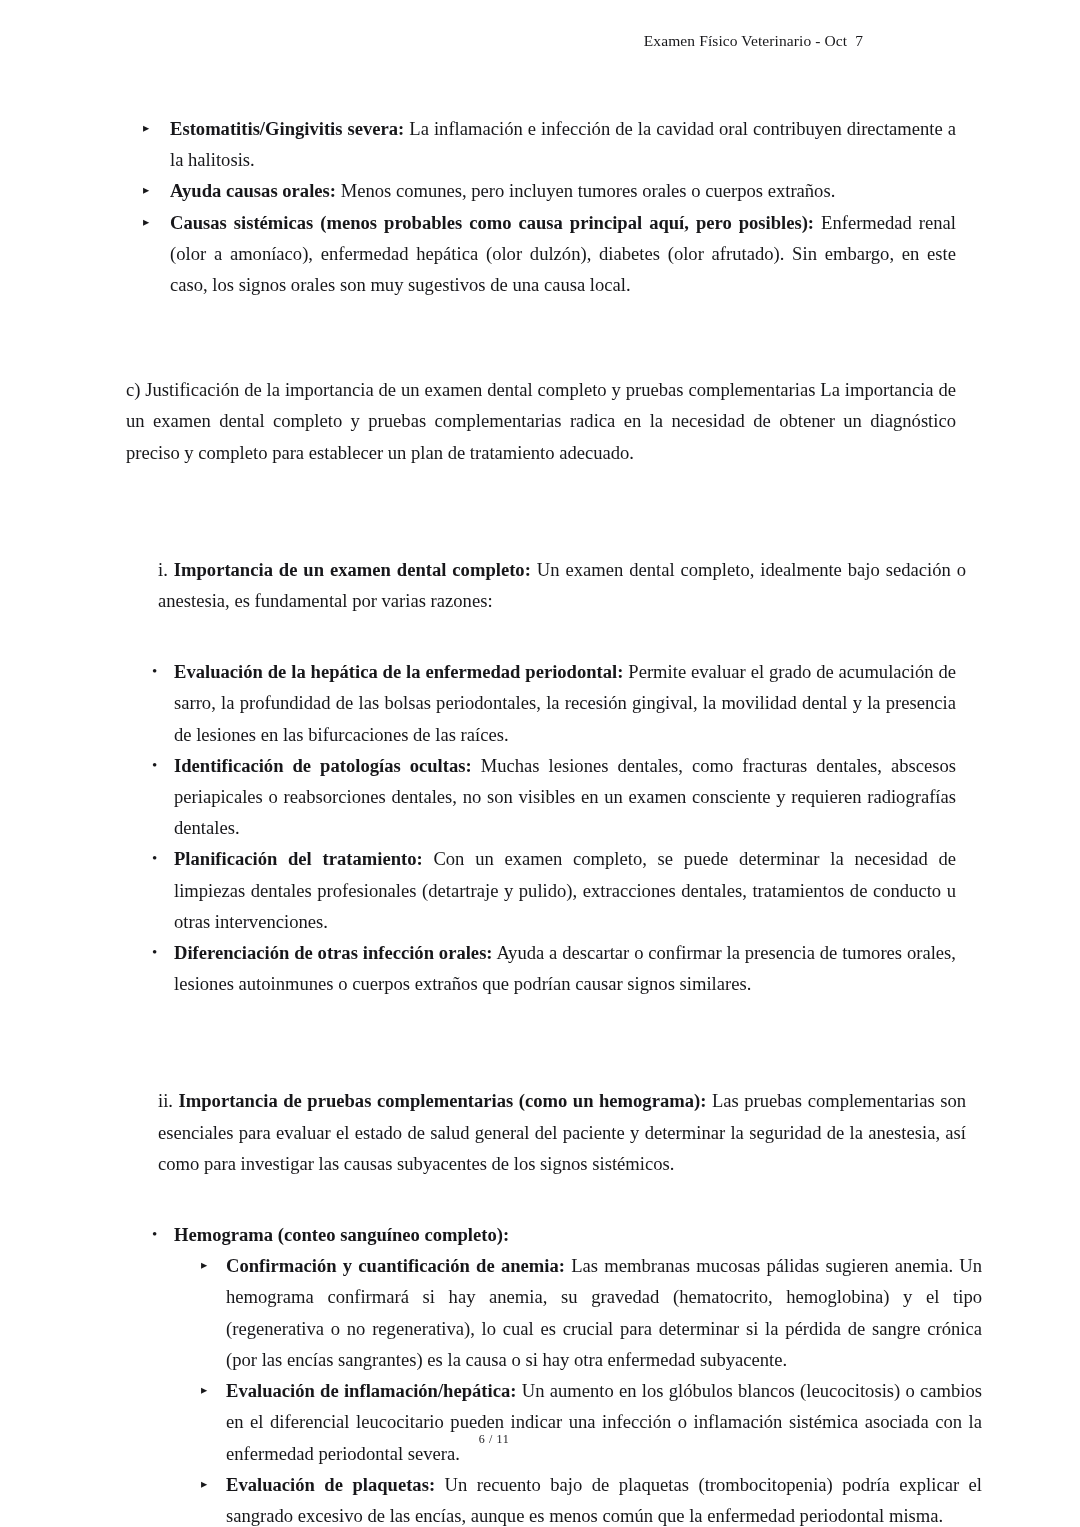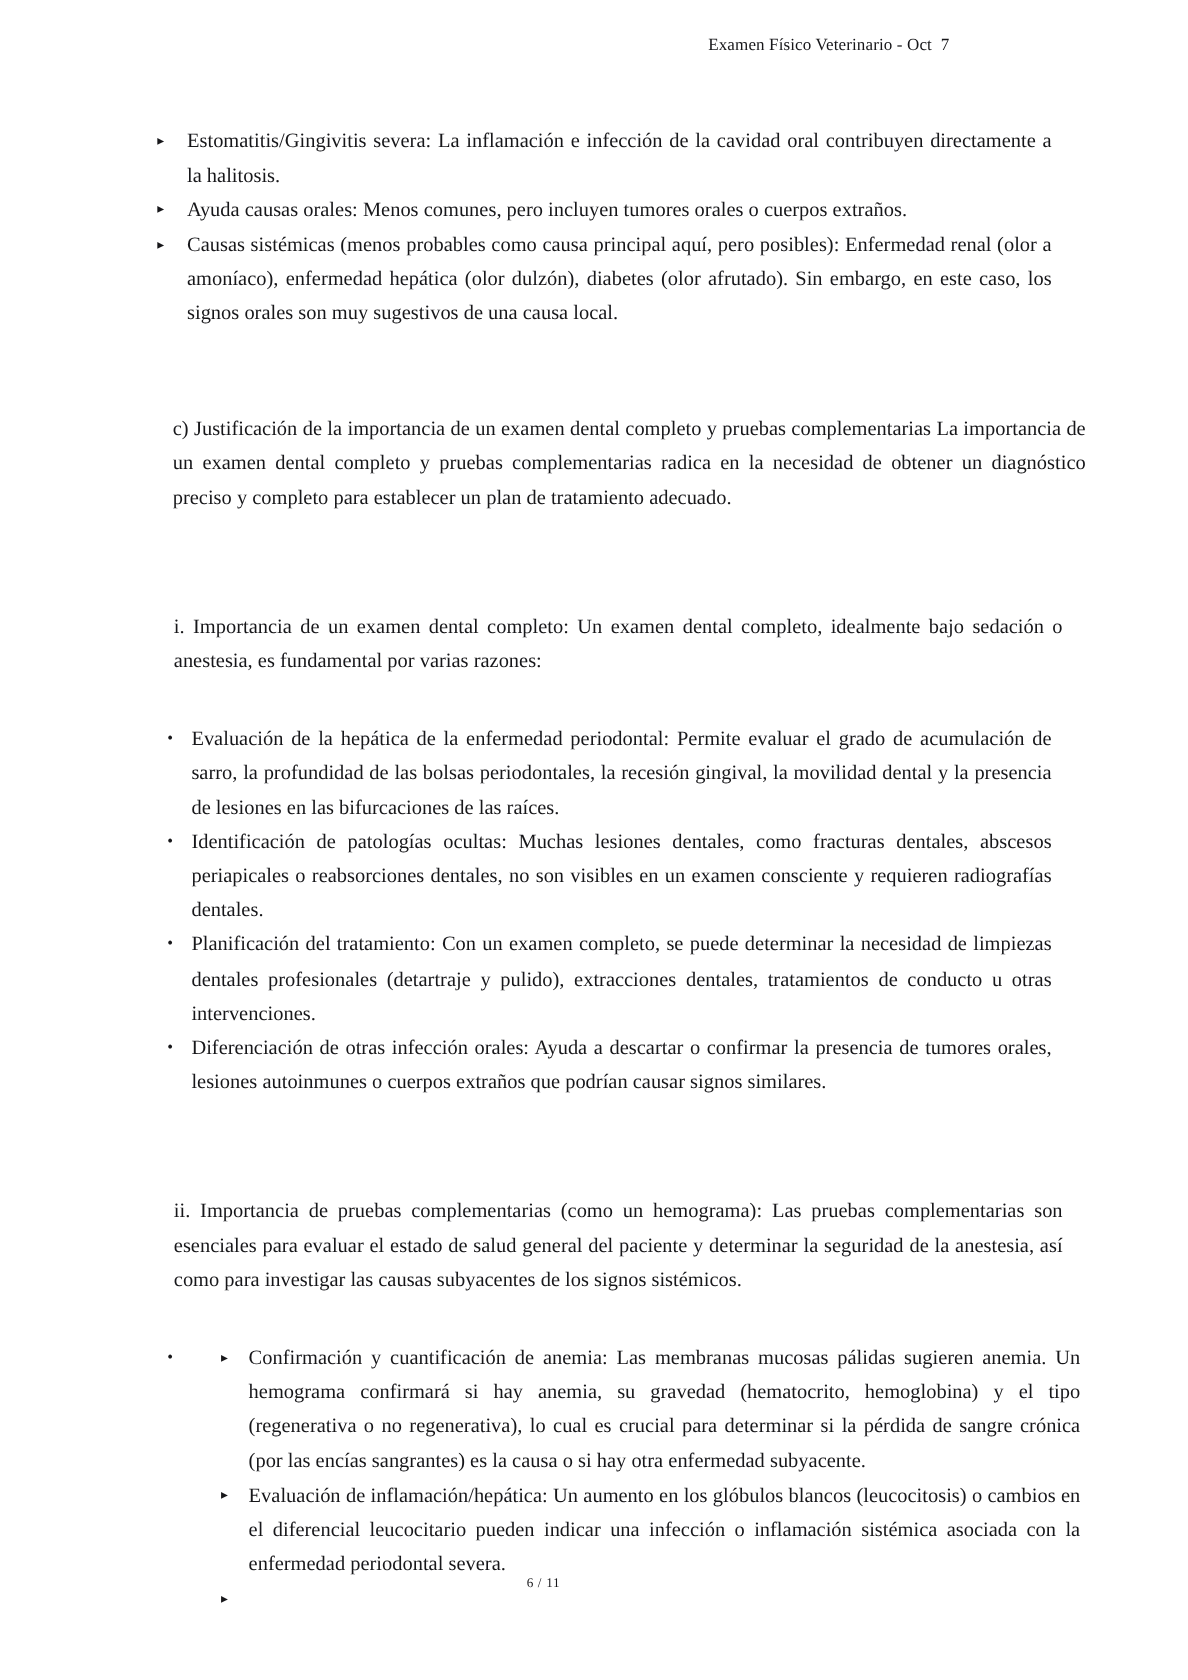--- a/index.html
+++ b/index.html
@@ -47,32 +47,31 @@
     margin: 0;
     padding: 0;
   }
 
   .para {
     font-size: 18.6px;
     line-height: 31.2px;
     text-align: justify;
     text-justify: inter-word;
     hyphens: manual;
-    margin-left: 31px;
   }
   .para.indent {
     margin-left: 32px;
     width: 808px;
   }
   .para.flush {
     width: 830px;
   }
 
   b, .b {
-    font-weight: normal;
+    font-weight: bold;
   }
 
   
   ul.lvl {
     list-style: none;
   }
   ul.lvl > li {
     position: relative;
     font-size: 18.6px;
     line-height: 31.2px;
@@ -213,32 +212,34 @@
     <div class="gap-xl"></div>
 
     <p class="para indent"><span>ii.</span> <b>Importancia de pruebas complementarias (como un hemograma):</b><span> Las pruebas complementarias son esenciales para evaluar el estado de salud general del paciente y determinar la seguridad de la anestesia, así como para investigar las causas subyacentes de los signos sistémicos.</span></p>
 
     <div class="gap-md"></div>
 
     <ul class="lvl dot">
 
       <li>
         <span class="marker">•</span>
+        <span class="li-text"><b>Hemograma (conteo sanguíneo completo):</b></span>
 
         <ul class="tri-nested">
           <li>
             <span class="marker">▸</span>
             <span class="li-text"><b>Confirmación y cuantificación de anemia:</b><span> Las membranas mucosas pálidas sugieren anemia. Un hemograma confirmará si hay anemia, su gravedad (hematocrito, hemoglobina) y el tipo (regenerativa o no regenerativa), lo cual es crucial para determinar si la pérdida de sangre crónica (por las encías sangrantes) es la causa o si hay otra enfermedad subyacente.</span></span>
           </li>
           <li>
             <span class="marker">▸</span>
             <span class="li-text"><b>Evaluación de inflamación/hepática:</b><span> Un aumento en los glóbulos blancos (leucocitosis) o cambios en el diferencial leucocitario pueden indicar una infección o inflamación sistémica asociada con la enfermedad periodontal severa.</span></span>
           </li>
           <li>
             <span class="marker">▸</span>
+            <span class="li-text"><b>Evaluación de plaquetas:</b><span> Un recuento bajo de plaquetas (trombocitopenia) podría explicar el sangrado excesivo de las encías, aunque es menos común que la enfermedad periodontal misma.</span></span>
           </li>
         </ul>
       </li>
 
     </ul>
 
   </div>
 
   <div class="page-footer">6 / 11</div>
 

